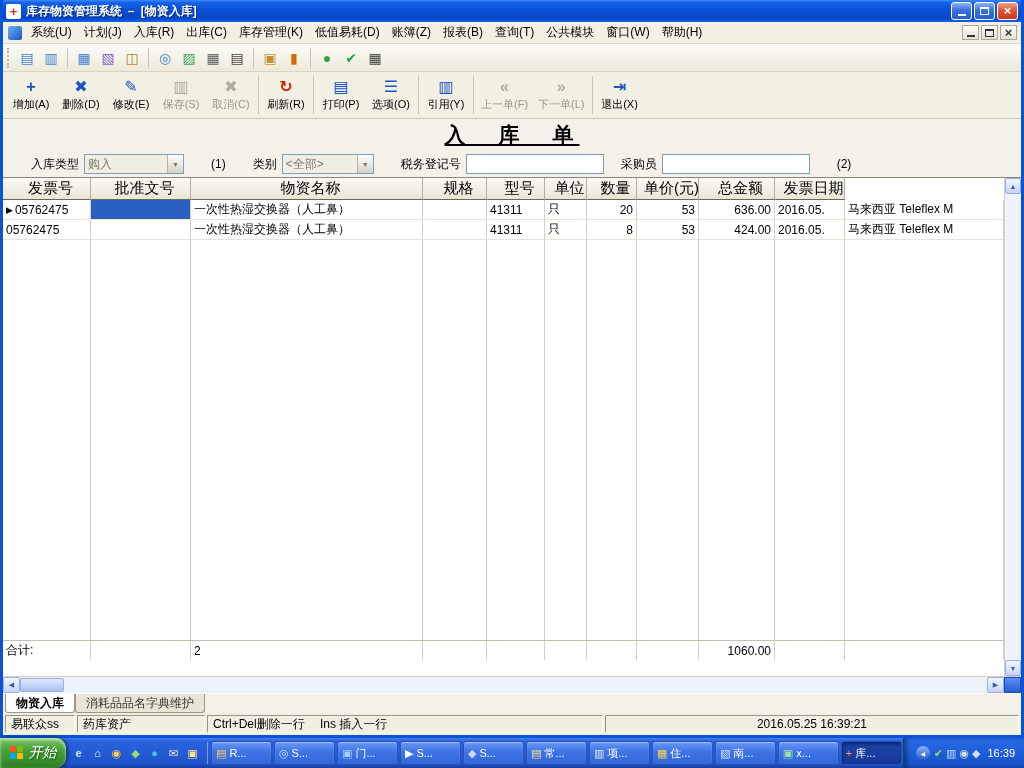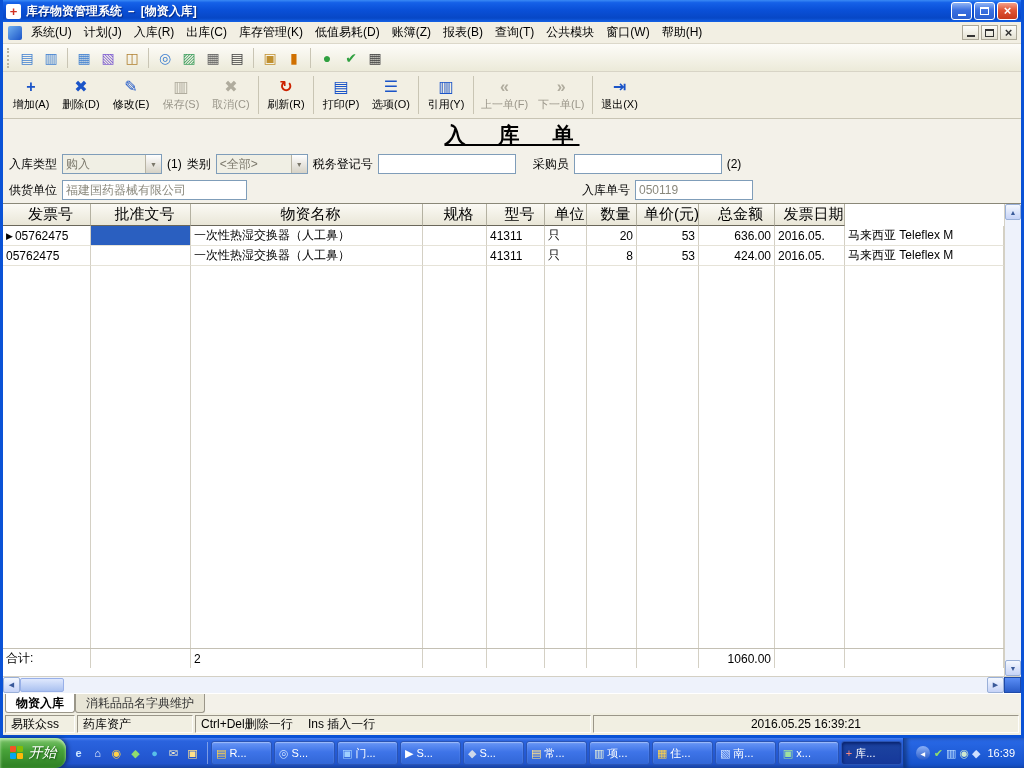--- a/index.html
+++ b/index.html
@@ -51,21 +51,21 @@
   .tbtn-label { font-size:11px; color:#000; white-space:nowrap; }
   .tbtn.disabled .tbtn-label { color:#9a968a; }
   .tbtn.disabled .tbtn-icon { color:#b0ac9e; }
   .msep { width:1px; height:38px; background:#c9c5b4; margin:0 2px; }
 
   
   .client { flex:1; display:flex; flex-direction:column; background:#f3f1e9; overflow:hidden; }
   .form-title-row { height:32px; flex:none; display:flex; align-items:center; justify-content:center; }
   .form-title { font-size:21px; font-weight:bold; letter-spacing:6px; text-decoration:underline; color:#000; }
   .form-row { height:26px; flex:none; display:flex; align-items:center; gap:5px; padding:0 6px; }
-  .flabel { white-space:nowrap; color:#000; }
+  .flabel { white-space:nowrap; color:#000;margin-left:22px; }
   .gap12 { margin-left:12px; }
   .combo { height:20px; border:1px solid #7f9db9; background:#fff; display:inline-flex; align-items:center; justify-content:space-between; padding-left:3px; overflow:hidden; }
   .combo.disabled { background:#f0efe4; color:#7a776a; }
   .combo-text { white-space:nowrap; overflow:hidden; }
   .combo-btn { width:16px; height:18px; flex:none; border-left:1px solid #b8b4a4;
     background:linear-gradient(#fefefe,#d6d2c6); display:flex; align-items:center; justify-content:center; }
   .combo-btn::before { content:"▼"; font-size:7px; color:#7a776a; }
   .finput { height:20px; border:1px solid #7f9db9; background:#fff; font-size:12px; padding:0 3px; font-family:inherit; }
   .gray-text { color:#8a887c; }
 
@@ -78,21 +78,21 @@
     font-size:15px; color:#000; white-space:nowrap; overflow:hidden;padding-left:8px; }
   .grid-body { flex:none; }
   .trow { display:flex; height:20px; }
   .tcell { height:20px; flex:none; display:flex; align-items:center; padding:0 3px;
     border-right:1px solid #d4d0c4; border-bottom:1px solid #e6e3d8; font-size:12px; color:#000;
     white-space:nowrap; overflow:hidden; }
   .tcell.selected { background:#2a5fc0; }
   .rowind { font-size:9px; margin-right:2px; color:#000; }
   .grid-filler { flex:1; display:flex; }
   .fcell { flex:none; border-right:1px solid #d4d0c4; }
-  .grid-footer { height:28px; flex:none; display:flex; border-top:1px solid #c4c0b4; }
+  .grid-footer { height:36px; flex:none; display:flex; border-top:1px solid #c4c0b4; }
   .ftcell { height:19px; flex:none; display:flex; align-items:center; padding:0 3px;
     border-right:1px solid #d4d0c4; font-size:12px; color:#000; white-space:nowrap; overflow:hidden; }
 
   .vscroll { width:17px; flex:none; display:flex; flex-direction:column; background:#eef2fb; border-left:1px solid #d4d0c4; }
   .varrow { height:16px; flex:none; border:1px solid #9ab0d8; border-radius:2px;
     background:linear-gradient(#f4f8ff,#c6d3f7); display:flex; align-items:center; justify-content:center; }
   .varrow.up::before { content:"▲"; font-size:7px; color:#3a5a9a; }
   .varrow.down::before { content:"▼"; font-size:7px; color:#3a5a9a; }
   .vtrack { flex:1; }
 
@@ -292,26 +292,20 @@
         <span class="combo-text">&lt;全部&gt;</span>
         <span class="combo-btn"></span>
       </span>
       <span class="flabel">税务登记号</span>
       <input class="finput" style="width: 138px;" value="">
       <span class="flabel gap12">采购员</span>
       <input class="finput" style="width: 148px;" value="">
       <span class="flabel">(2)</span>
     </div>
 
-    <div class="form-row">
-      <span class="flabel">供货单位</span>
-      <input class="finput gray-text" style="width: 185px;" value="福建国药器械有限公司">
-      <span class="flabel" style="margin-left:330px">入库单号</span>
-      <input class="finput gray-text" style="width: 118px;" value="050119">
-    </div>
 
     <div class="grid">
       <div class="grid-cols">
         <div class="grid-header">
             <div class="hcell" style="width: 88px;">发票号</div>
             <div class="hcell" style="width: 100px;">批准文号</div>
             <div class="hcell" style="width: 232px;">物资名称</div>
             <div class="hcell" style="width: 64px;">规格</div>
             <div class="hcell" style="width: 58px;">型号</div>
             <div class="hcell" style="width: 42px;">单位</div>
@@ -390,21 +384,21 @@
       <span class="scroll-corner"></span>
     </div>
 
     <div class="tabs-row">
         <div class="tab active">物资入库</div>
         <div class="tab">消耗品品名字典维护</div>
       </div>
 
     <div class="statusbar">
         <div class="spanel" style="width: 70px;">易联众ss</div>
-        <div class="spanel" style="width: 116px;">药库资产</div>
+        <div class="spanel" style="width: 128px;">药库资产</div>
         <div class="spanel" style="width: 396px;">Ctrl+Del删除一行　 Ins 插入一行</div>
         <div class="spanel" style="flex: 1 1 0%; justify-content: center;">2016.05.25 16:39:21</div>
       </div>
 
   </div>
 </div>
 
 <div class="taskbar">
   <div class="start-button">
     <span class="winflag">

